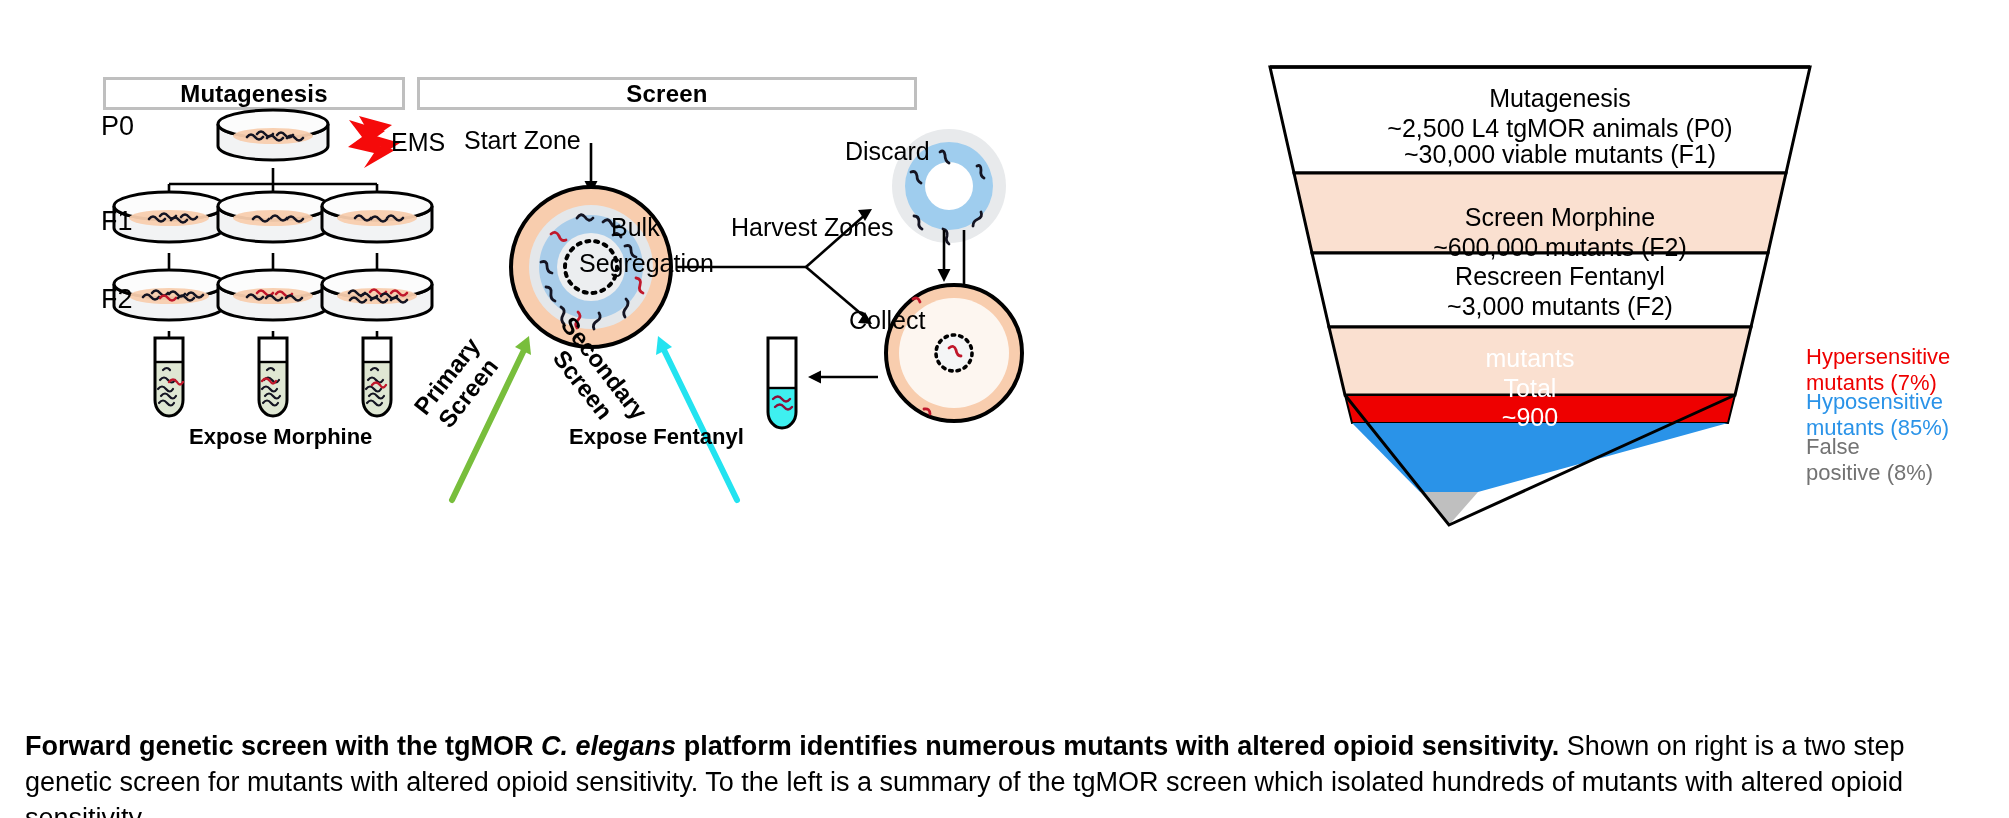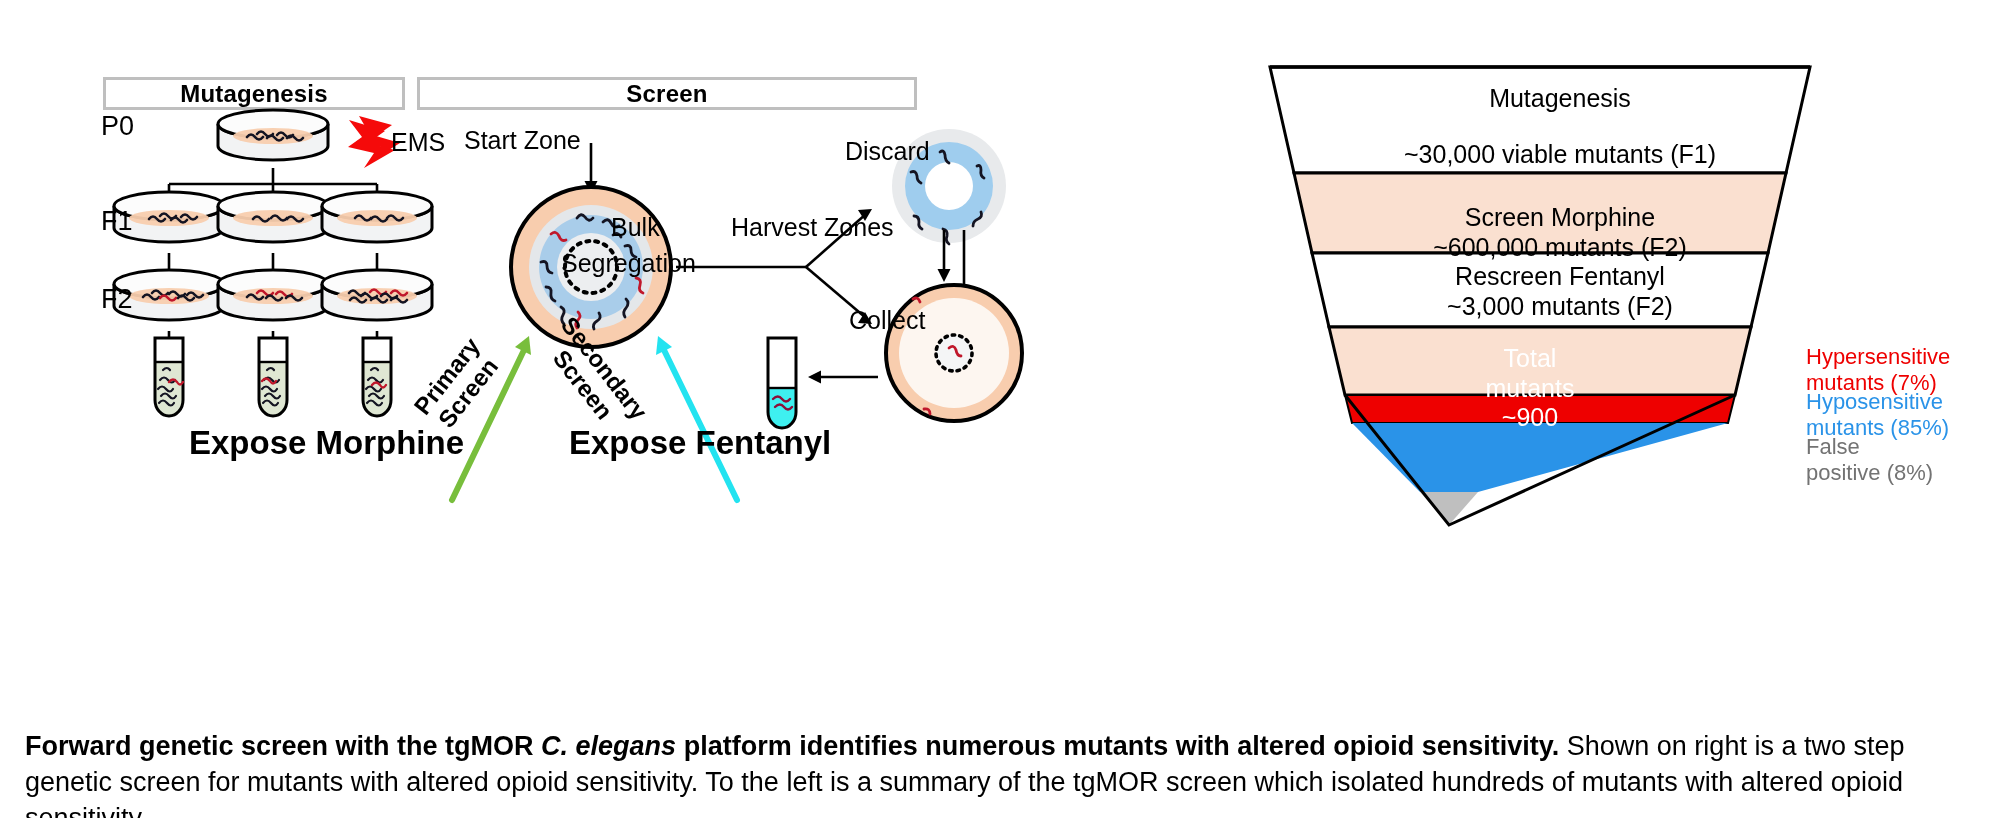--- a/index.html
+++ b/index.html
@@ -7,21 +7,21 @@
        font-family:"Liberation Sans","DejaVu Sans",sans-serif;color:#000;}
   #figure{position:absolute;left:0;top:0;width:1801px;height:818px;}
   .abs{position:absolute;}
   
   .panel-bar{position:absolute;border:3px solid #bfbfbf;background:#ffffff;
              display:flex;align-items:center;justify-content:center;
              font-weight:bold;font-size:24px;letter-spacing:.2px;box-sizing:border-box;}
   
   .gen-label{position:absolute;font-size:27px;line-height:1;}
   .plain-label{position:absolute;font-size:25px;line-height:1.15;white-space:nowrap;}
-  .bold-label{position:absolute;font-size:33px;font-weight:bold;white-space:nowrap;}
+  .bold-label{position:absolute;font-size:22px;font-weight:bold;white-space:nowrap;}
   
   .diag{position:absolute;font-size:24px;font-weight:bold;line-height:1.12;
         text-align:center;white-space:nowrap;}
   .diag.primary{transform:rotate(-52deg);transform-origin:center center;}
   .diag.secondary{transform:rotate(52deg);transform-origin:center center;}
   
   .legend-item{position:absolute;font-size:22px;line-height:1.18;white-space:nowrap;}
   
   .funnel-text{position:absolute;text-align:center;font-size:25px;line-height:1.18;
                white-space:nowrap;}
@@ -331,21 +331,21 @@
   <div class="gen-label" style="left:101px;top:208px;">F1</div>
   <div class="gen-label" style="left:101px;top:286px;">F2</div>
 
   <div class="plain-label" style="left:355px;top:128px;margin-left:36px;">EMS</div>
 
   <div class="bold-label" style="left:189px;top:424px;">Expose Morphine</div>
 
   <div class="plain-label" style="left:464px;top:126px;text-align:right;">Start Zone</div>
 
   <div class="plain-label" style="left:611px;top:213px;">Bulk</div>
-  <div class="plain-label" style="left:561px;top:249px;">Segregation</div>
+  <div class="plain-label" style="left:579px;top:249px;">Segregation</div>
 
   <div class="plain-label" style="left:731px;top:213px;">Harvest Zones</div>
 
   <div class="plain-label" style="left:845px;top:137px;">Discard</div>
 
   <div class="plain-label" style="left:849px;top:306px;">Collect</div>
 
   <div class="bold-label" style="left:569px;top:424px;">Expose Fentanyl</div>
 
   <div class="diag primary" style="left:388px;top:358px;width:140px;">
@@ -372,35 +372,36 @@
     <path d="M102,368 L478,368 L228,437 L170,437 Z" fill="#2a93e8" stroke="none"></path>
 
     <path d="M170,437 L228,437 L199,470 Z" fill="#bfbfbf" stroke="none"></path>
 
     <path d="M95,340 L199,470 L485,340" fill="none" stroke="#000" stroke-width="3"></path>
     <path d="M20,12 L560,12" fill="none" stroke="#000" stroke-width="3.5"></path>
   </svg>
 
   <div class="funnel-text" style="left:1250px;top:84px;width:620px;">
     <div>Mutagenesis</div>
+    <div>~2,500 L4 tgMOR animals (P0)</div>
   </div>
   <div class="funnel-text" style="left:1250px;top:140px;width:620px;">
     <div>~30,000 viable mutants (F1)</div>
   </div>
   <div class="funnel-text" style="left:1250px;top:203px;width:620px;">
     <div>Screen Morphine</div>
     <div>~600,000 mutants (F2)</div>
   </div>
   <div class="funnel-text" style="left:1250px;top:262px;width:620px;">
     <div>Rescreen Fentanyl</div>
     <div>~3,000 mutants (F2)</div>
   </div>
   <div class="funnel-text white" style="left:1250px;top:344px;width:560px;">
+    <div>mutants</div>
     <div>Total</div>
-    <div>mutants</div>
     <div>~900</div>
   </div>
 
   <div class="legend-item" style="left:1806px;top:344px;color:#ee0000;">
     <div>Hypersensitive</div>
     <div>mutants (7%)</div>
   </div>
   <div class="legend-item" style="left:1806px;top:389px;color:#2a93e8;">
     <div>Hyposensitive</div>
     <div>mutants (85%)</div>

